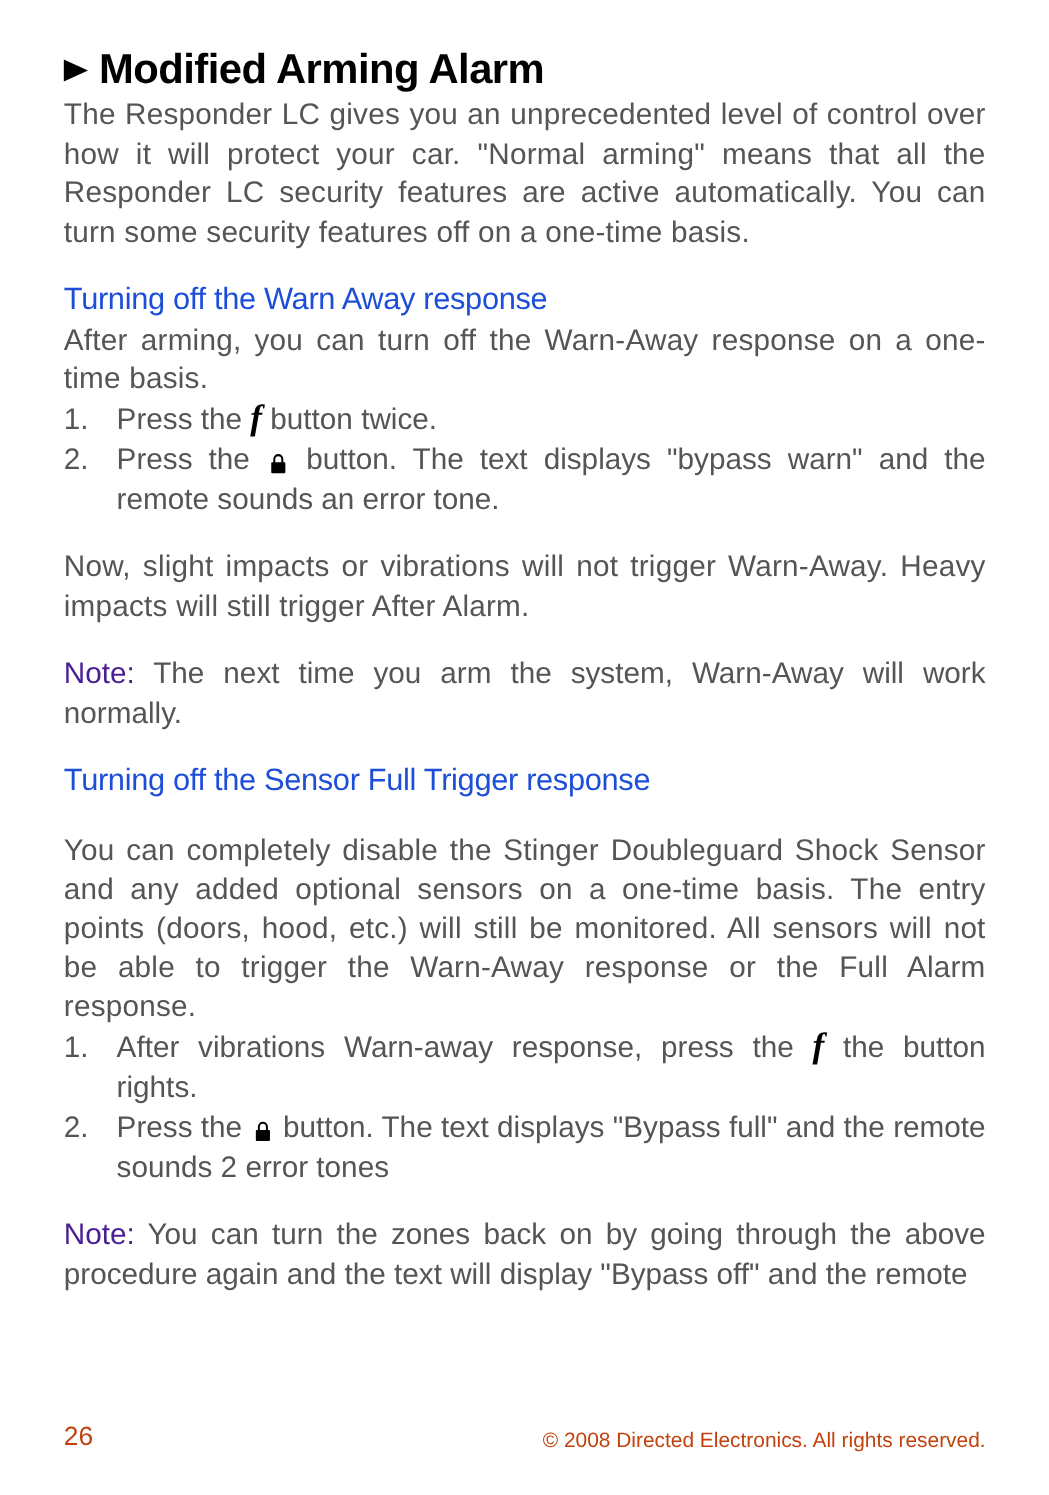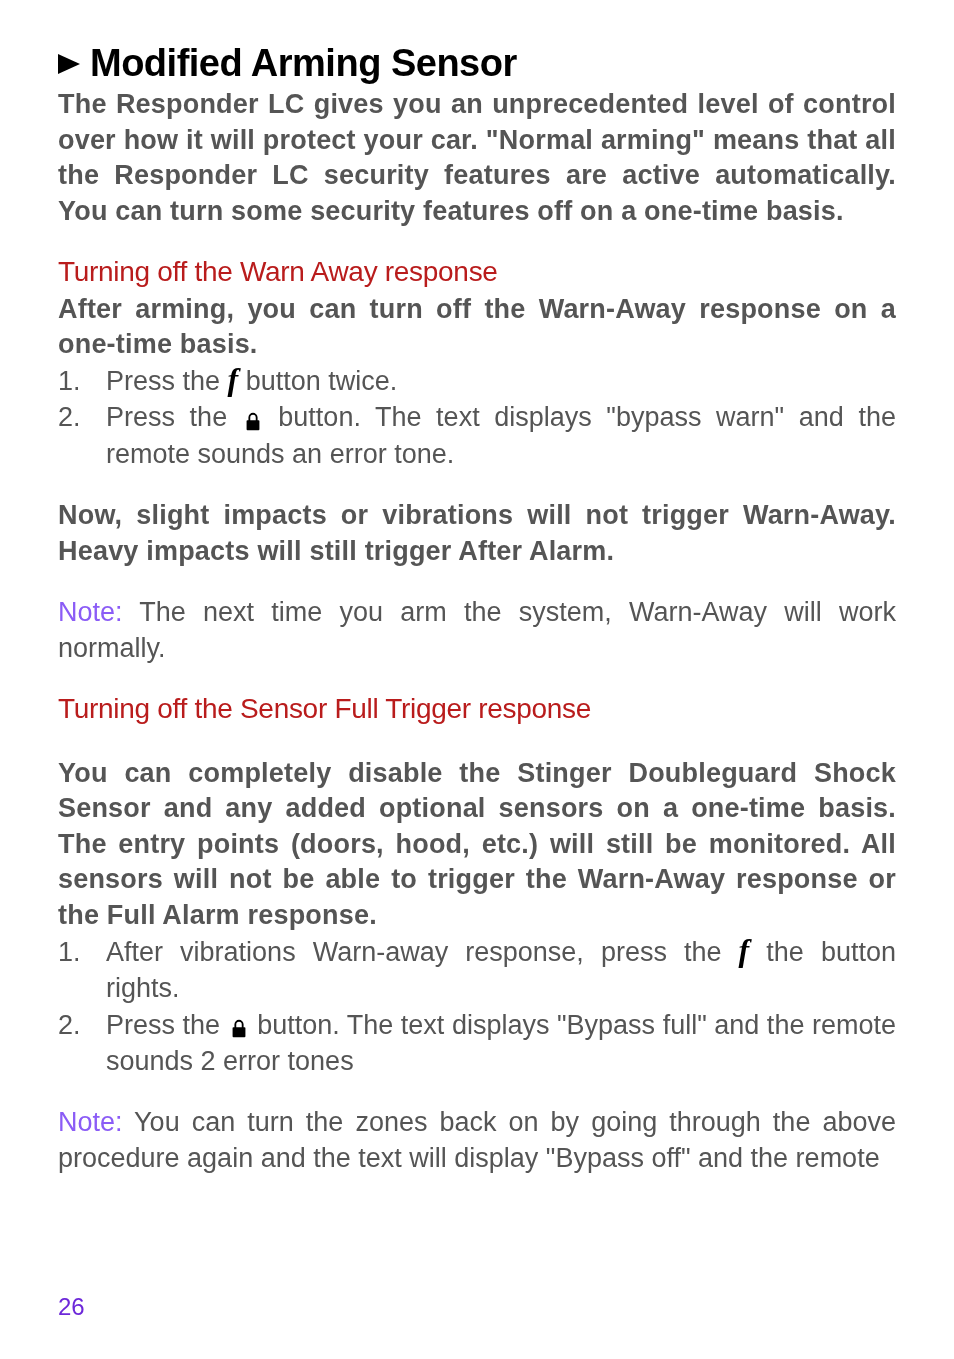--- a/index.html
+++ b/index.html
@@ -29,31 +29,31 @@
       height: 0;
       border-top: 10px solid transparent;
       border-bottom: 10px solid transparent;
       border-left: 22px solid #000;
       margin-right: 2px;
     }
     .para {
       font-size: 27px;
       line-height: 1.32;
       text-align: justify;
-      font-weight: 700;
+      font-weight: 400;
       letter-spacing: 0.2px;
       margin-bottom: 26px;
       color: #555;
     }
     .h2 {
       font-size: 28px;
       font-weight: 500;
       letter-spacing: -0.3px;
       margin-bottom: 4px;
-      color: #b91c1c;
+      color: #1d4ed8;
     }
     .list { margin-bottom: 26px; }
     .li {
       font-size: 27px;
       line-height: 1.35;
       font-weight: 300;
       color: #555;
       display: flex;
       text-align: justify;
     }
@@ -64,21 +64,21 @@
     }
     .li-body { flex: 1; text-align: justify; }
     .note-para {
       font-size: 27px;
       line-height: 1.32;
       text-align: justify;
       font-weight: 300;
       color: #555;
       margin-bottom: 26px;
     }
-    .note-label { font-weight: 500; color: #8b5cf6; }
+    .note-label { font-weight: 500; color: #4c1d95; }
     .icon-f {
       font-family: 'Brush Script MT', cursive;
       font-size: 32px;
       font-weight: bold;
       font-style: italic;
       color: #000;
       display: inline-block;
       vertical-align: baseline;
       line-height: 0.8;
     }
@@ -92,31 +92,31 @@
     }
     .footer {
       position: absolute;
       bottom: 38px;
       left: 58px;
       right: 58px;
       display: flex;
       justify-content: space-between;
       align-items: flex-end;
       font-size: 20px;
-      color: #6d28d9;
+      color: #c2410c;
     }
     .footer .page { font-size: 24px; font-weight: 400; }
     .footer .copy { font-size: 19px; font-weight: 400; }
   </style>
 </head>
 <body>
 
 <div class="h1">
   <span class="arrow-icon"></span>
-  <span>Modified Arming Sensor</span>
+  <span>Modified Arming Alarm</span>
 </div>
 
 <div class="para">The Responder LC gives you an unprecedented level of control over how it will protect your car. "Normal arming" means that all the Responder LC security features are active automatically. You can turn some security features off on a one-time basis.</div>
 
 <div class="h2">Turning off the Warn Away response</div>
 <div class="para" style="margin-bottom:0;">After arming, you can turn off the Warn-Away response on a one-time basis.</div>
 
 <div class="list">
   <div class="li">
     <span class="li-num">1.</span>
@@ -171,13 +171,14 @@
     </span>
   </div>
 </div>
 
 <div class="note-para" style="margin-bottom:0;">
   <span class="note-label">Note:</span><span> You can turn the zones back on by going through the above procedure again and the text will display "Bypass off" and the remote</span>
 </div>
 
 <div class="footer">
   <span class="page">26</span>
+  <span class="copy">© 2008 Directed Electronics. All rights reserved.</span>
 </div>
 
 </body></html>

